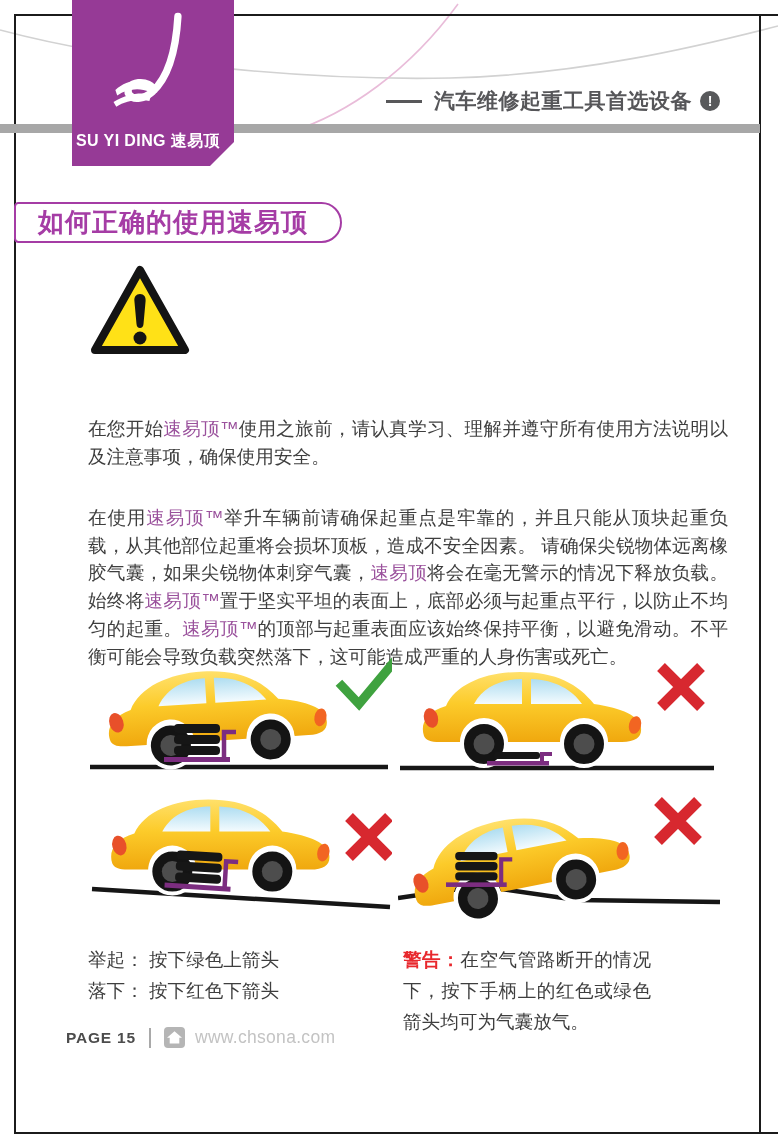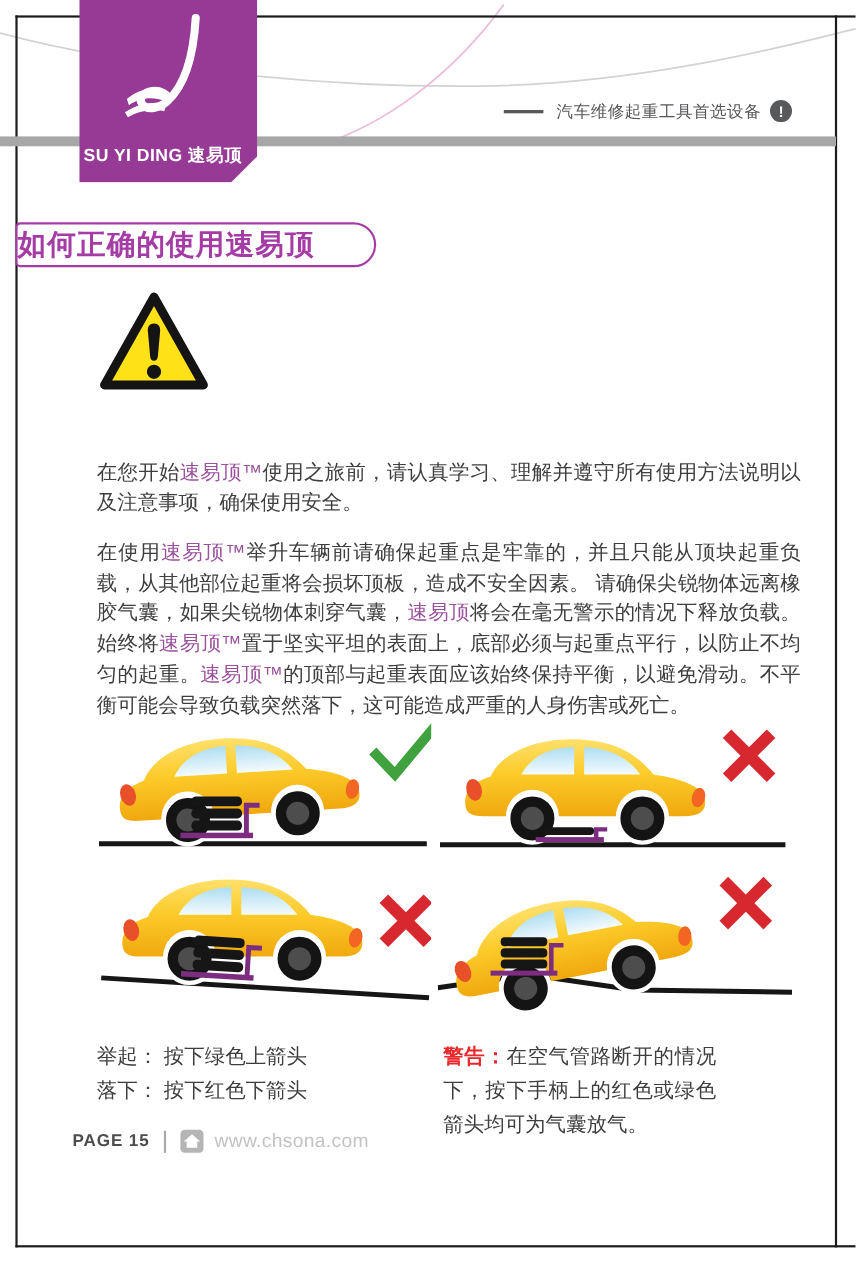--- a/index.html
+++ b/index.html
@@ -21,36 +21,36 @@
   
   #logo-box{position:absolute;left:72px;top:0;width:162px;height:166px;background:#963a96;
     clip-path:polygon(0 0,100% 0,100% calc(100% - 24px),calc(100% - 24px) 100%,0 100%);}
   #logo-box svg{position:absolute;left:36px;top:12px;}
   #logo-text{position:absolute;left:0;right:10px;top:131px;text-align:center;color:#fff;
     font-weight:bold;font-size:16px;letter-spacing:.4px;white-space:nowrap;}
 
   
   #tagline-row{position:absolute;top:88px;right:58px;height:26px;display:flex;align-items:center;}
   #tagline-dash{width:36px;height:3px;background:#58585a;margin-right:12px;}
-  #tagline-text{font-size:15px;color:#565659;font-weight:400;letter-spacing:.5px;text-align:center;}
+  #tagline-text{font-size:21px;color:#565659;font-weight:700;letter-spacing:.5px;text-align:center;}
   #tagline-alert{width:20px;height:20px;margin-left:8px;border-radius:50%;background:#58595b;
     color:#fff;font-weight:bold;font-size:14px;line-height:20px;text-align:center;}
 
   
   #section-pill{position:absolute;left:14px;top:202px;width:328px;height:41px;
     border:2px solid #a53ca5;border-radius:5px 23px 23px 5px;box-sizing:border-box;background:#fff;}
-  #section-title{display:block;line-height:36px;font-size:26px;font-weight:bold;
+  #section-title{display:block;padding-left:22px;line-height:36px;font-size:26px;font-weight:bold;
     color:#a53ca5;letter-spacing:1px;white-space:nowrap;}
 
   #warn-triangle{position:absolute;left:88px;top:262px;}
 
   .para{position:absolute;left:88px;width:640px;font-size:18.6px;line-height:27.7px;color:#3e3e3e;
     text-align:justify;letter-spacing:0;margin-top:36px;}
   #para-intro{top:379px;}
-  #para-body{top:452px;}
+  #para-body{top:468px;}
   .brand-text{color:#9a519c;}
 
   .fig{position:absolute;}
   #fig-0{left:86px;top:648px;}
   #fig-1{left:398px;top:648px;}
   #fig-2{left:86px;top:786px;}
   #fig-3{left:398px;top:786px;}
 
   #instructions{position:absolute;left:88px;top:944px;font-size:18.6px;line-height:31px;color:#3e3e3e;}
   #warning-block{position:absolute;left:403px;top:944px;width:248px;font-size:18.6px;line-height:31px;color:#3e3e3e;text-align:justify;}

